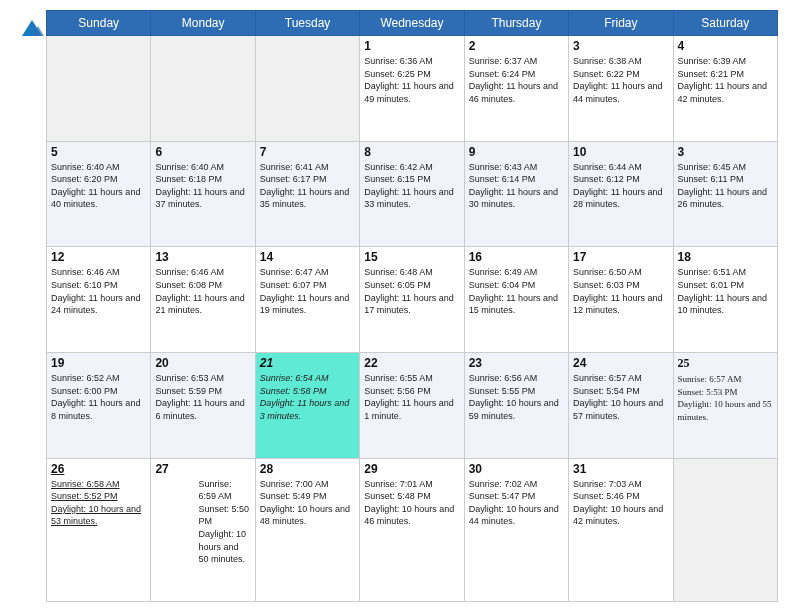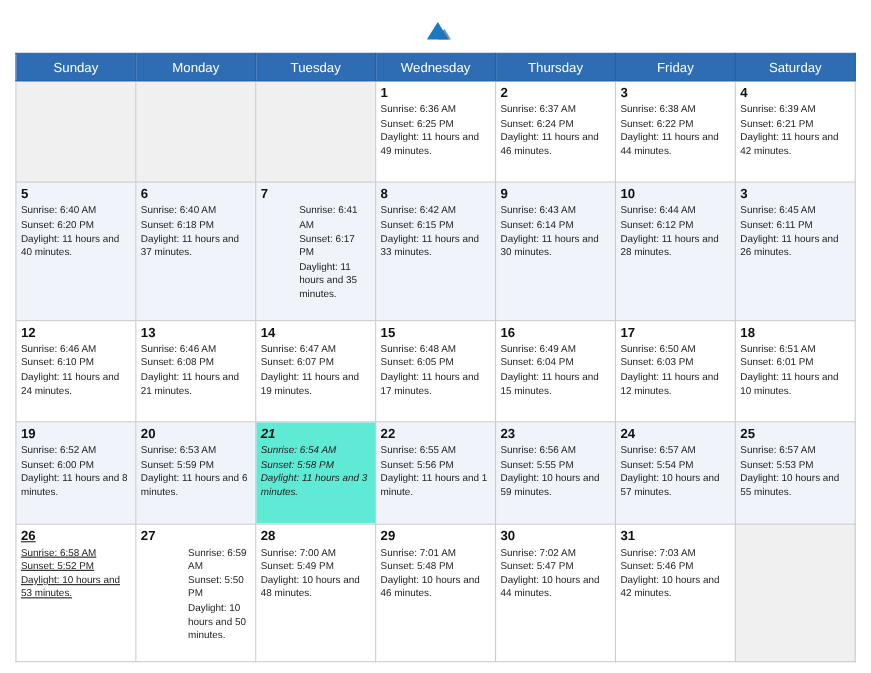--- a/index.html
+++ b/index.html
@@ -7,23 +7,22 @@
       font-family: Arial, sans-serif;
       background: #fff;
       width: 792px;
       height: 612px;
       overflow: hidden;
     }
     .page {
       width: 792px;
       height: 612px;
       display: flex;
-      flex-direction: column;
+      flex-direction: row;
       padding: 10px 14px 10px 14px;
-      align-items: center;
     }
     .header {
       display: flex;
       justify-content: space-between;
       align-items: flex-start;
       margin-bottom: 6px;
     }
     .logo {
       display: flex;
       align-items: center;
@@ -178,21 +177,21 @@
 Daylight: 11 hours and 40 minutes.</div>
           </td>
           <td style="background: rgb(240, 244, 250);">
             <div class="day-num">6</div>
             <div class="day-info" style="white-space: pre-line;">Sunrise: 6:40 AM
 Sunset: 6:18 PM
 Daylight: 11 hours and 37 minutes.</div>
           </td>
           <td style="background: rgb(240, 244, 250);">
             <div class="day-num">7</div>
-            <div class="day-info" style="white-space: pre-line; margin-left: 35px;">Sunrise: 6:41 AM
+            <div class="day-info" style="white-space: pre-line;">Sunrise: 6:41 AM
 Sunset: 6:17 PM
 Daylight: 11 hours and 35 minutes.</div>
           </td>
           <td style="background: rgb(240, 244, 250);">
             <div class="day-num">8</div>
             <div class="day-info" style="white-space: pre-line;">Sunrise: 6:42 AM
 Sunset: 6:15 PM
 Daylight: 11 hours and 33 minutes.</div>
           </td>
           <td style="background: rgb(240, 244, 250);">
@@ -288,21 +287,21 @@
             <div class="day-info" style="white-space: pre-line;">Sunrise: 6:56 AM
 Sunset: 5:55 PM
 Daylight: 10 hours and 59 minutes.</div>
           </td>
           <td style="background: rgb(240, 244, 250);">
             <div class="day-num">24</div>
             <div class="day-info" style="white-space: pre-line;">Sunrise: 6:57 AM
 Sunset: 5:54 PM
 Daylight: 10 hours and 57 minutes.</div>
           </td>
-          <td style="background: rgb(240, 244, 250);">
+          <td style="background: rgb(240, 244, 250); font-family: Liberation Serif, serif;">
             <div class="day-num">25</div>
             <div class="day-info" style="white-space: pre-line;">Sunrise: 6:57 AM
 Sunset: 5:53 PM
 Daylight: 10 hours and 55 minutes.</div>
           </td>
         </tr>
         <tr>
           <td style="background: rgb(255, 255, 255); text-decoration: underline;">
             <div class="day-num">26</div>
             <div class="day-info" style="white-space: pre-line;">Sunrise: 6:58 AM

